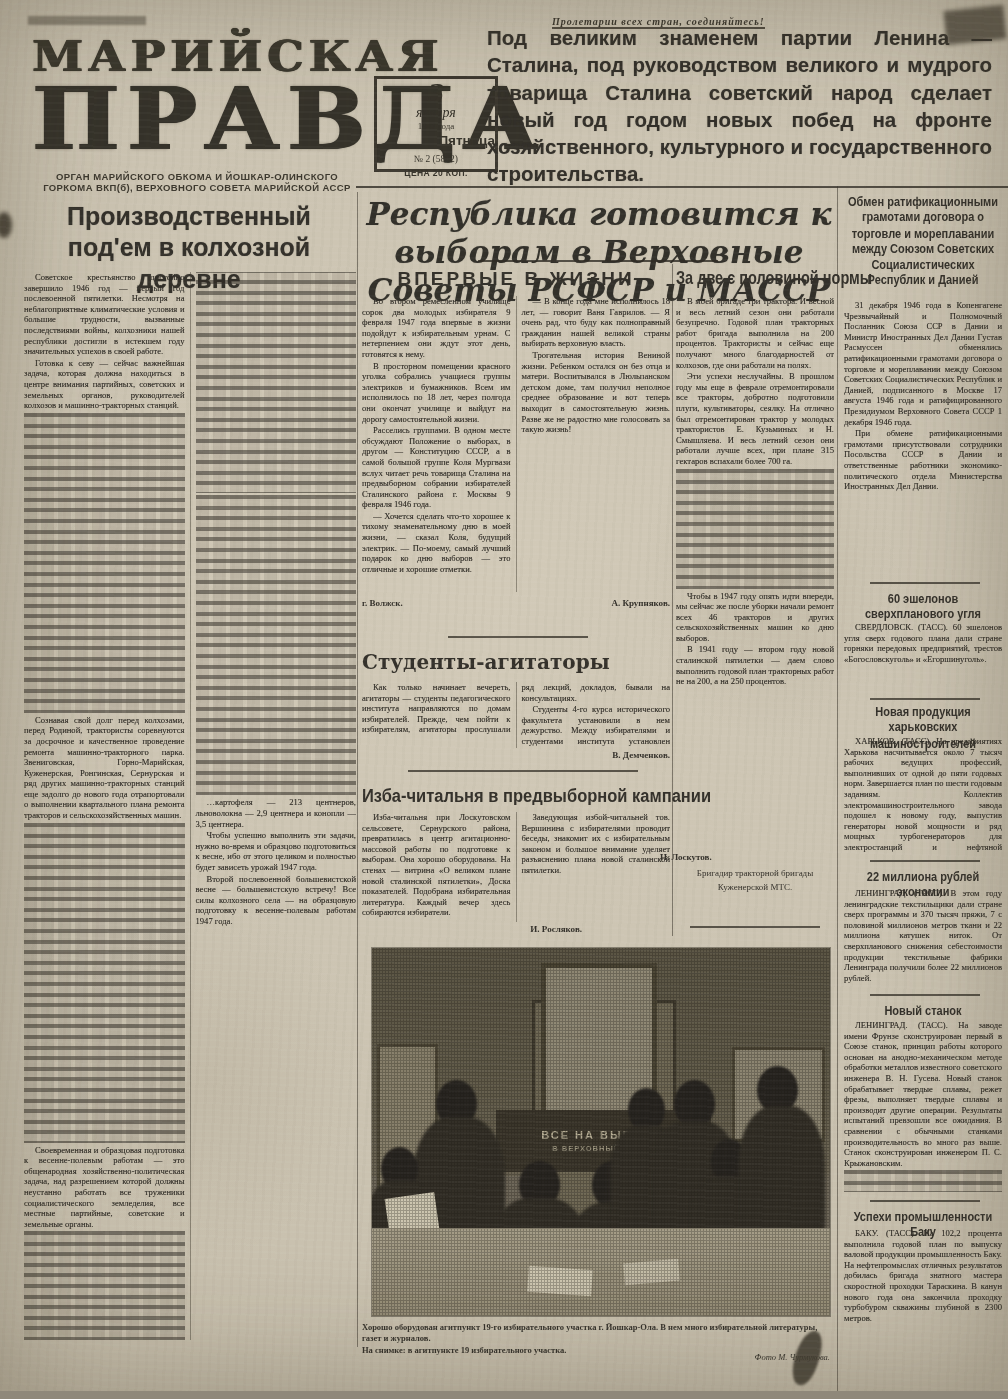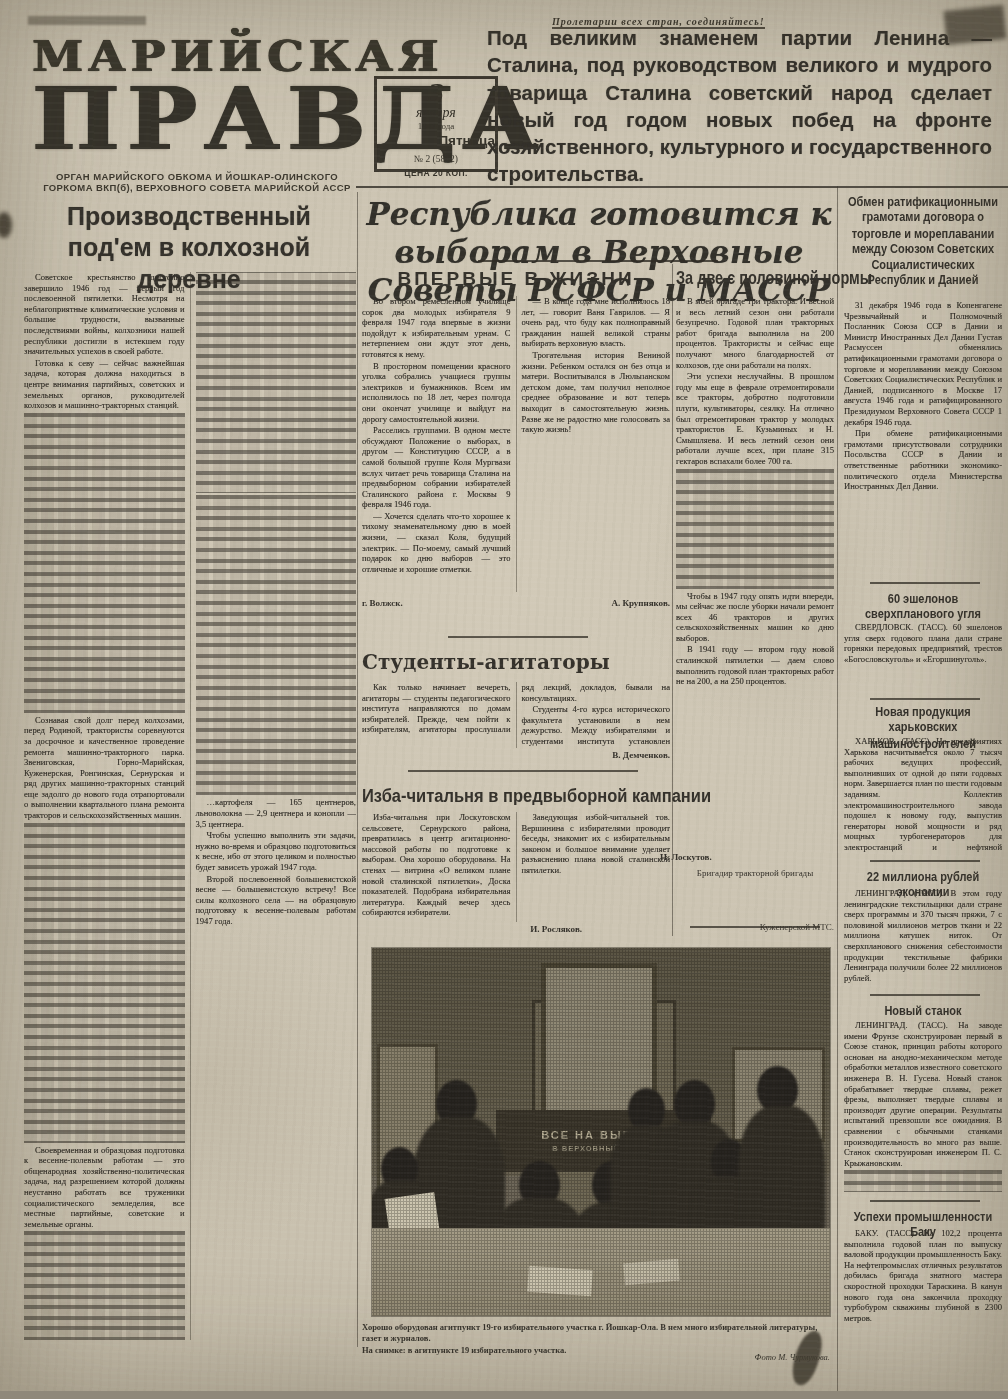--- a/index.html
+++ b/index.html
@@ -131,21 +131,21 @@
   <div class="abs h-left" style="left:24px;top:202px;width:330px;">Производственный под'ем в колхозной деревне</div>
   <div class="abs body cols2" style="left:24px;top:272px;width:332px;height:1068px;">
     <p>Советское крестьянство достойно завершило 1946 год — первый год послевоенной пятилетки. Несмотря на неблагоприятные климатические условия и большие трудности, вызванные последствиями войны, колхозники нашей республики достигли в истекшем году значительных успехов в своей работе.</p>
     <p>Готовка к севу — сейчас важнейшая задача, которая должна находиться в центре внимания партийных, советских и земельных органов, руководителей колхозов и машинно-тракторных станций.</p>
     <div class="faux" style="height:300px;"></div>
     <p>Сознавая свой долг перед колхозами, перед Родиной, трактористы соревнуются за досрочное и качественное проведение ремонта машинно-тракторного парка. Звениговская, Горно-Марийская, Куженерская, Ронгинская, Сернурская и ряд других машинно-тракторных станций еще задолго до нового года отрапортовали о выполнении квартального плана ремонта тракторов и сельскохозяйственных машин.</p>
     <div class="faux" style="height:320px;"></div>
     <p>Своевременная и образцовая подготовка к весенне-полевым работам — это общенародная хозяйственно-политическая задача, над разрешением которой должны неустанно работать все труженики социалистического земледелия, все местные партийные, советские и земельные органы.</p>
     <div class="faux" style="height:330px;"></div>
     <div class="faux" style="height:300px;"></div>
-    <p>…картофеля — 165 центнеров, льноволокна — 2,9 центнера и конопли — 3,5 центнера.</p>
+    <p>…картофеля — 213 центнеров, льноволокна — 2,9 центнера и конопли — 3,5 центнера.</p>
     <p>Чтобы успешно выполнить эти задачи, нужно во-время и образцово подготовиться к весне, ибо от этого целиком и полностью будет зависеть урожай 1947 года.</p>
     <p>Второй послевоенной большевистской весне — большевистскую встречу! Все силы колхозного села — на образцовую подготовку к весенне-полевым работам 1947 года.</p>
   </div>
 
   <div class="abs h-main" style="left:362px;top:196px;width:474px;">Республика готовится к выборам в Верховные Советы РСФСР и МАССР</div>
   <div class="rule-h" style="left:478px;top:260px;width:240px;"></div>
 
   <div class="abs h-sub" style="left:362px;top:268px;width:308px;">ВПЕРВЫЕ В ЖИЗНИ</div>
   <div class="abs body cols2" style="left:362px;top:296px;width:308px;height:296px;">
     <p>Во втором ремесленном училище сорок два молодых избирателя 9 февраля 1947 года впервые в жизни подойдут к избирательным урнам. С нетерпением они ждут этот день, готовятся к нему.</p>
@@ -179,21 +179,21 @@
   <div class="abs h-norms" style="left:676px;top:268px;width:158px;">За две с половиной нормы</div>
   <div class="abs body" style="left:676px;top:296px;width:158px;height:520px;">
     <p>В моей бригаде три трактора. И весной и весь летний сезон они работали безупречно. Годовой план тракторных работ бригада выполнила на 200 процентов. Трактористы и сейчас еще получают много благодарностей от колхозов, где они работали на полях.</p>
     <p>Эти успехи неслучайны. В прошлом году мы еще в феврале отремонтировали все тракторы, добротно подготовили плуги, культиваторы, сеялку. На отлично был отремонтирован трактор у молодых трактористов Е. Кузьминых и Н. Смышляева. И весь летний сезон они работали лучше всех, при плане 315 гектаров вспахали более 700 га.</p>
     <div class="faux" style="height:120px;"></div>
     <p>Чтобы в 1947 году опять идти впереди, мы сейчас же после уборки начали ремонт всех 46 тракторов и других сельскохозяйственных машин ко дню выборов.</p>
     <p>В 1941 году — втором году новой сталинской пятилетки — даем слово выполнить годовой план тракторных работ не на 200, а на 250 процентов.</p>
   </div>
   <div class="abs byline" style="left:660px;top:852px;width:158px;text-align:left;">Н. Лоскутов.</div>
   <div class="abs byline-c" style="left:676px;top:868px;width:158px;">Бригадир тракторной бригады</div>
-  <div class="abs byline-c" style="left:676px;top:922px;width:158px;text-align:right;">Куженерской МТС.</div>
+  <div class="abs byline-c" style="left:676px;top:882px;width:158px;">Куженерской МТС.</div>
   <div class="sdiv" style="left:690px;top:926px;width:130px;"></div>
 
   <div class="abs photo" style="left:372px;top:948px;width:458px;height:368px;">
     <div class="ph-wall"></div>
     <div class="ph-portrait"></div>
     <div class="ph-poster"></div>
     <div class="ph-stand"></div>
     <div class="ph-poster2"></div>
     <div class="ph-board">
       <span>ВСЕ НА ВЫБОРЫ</span>

